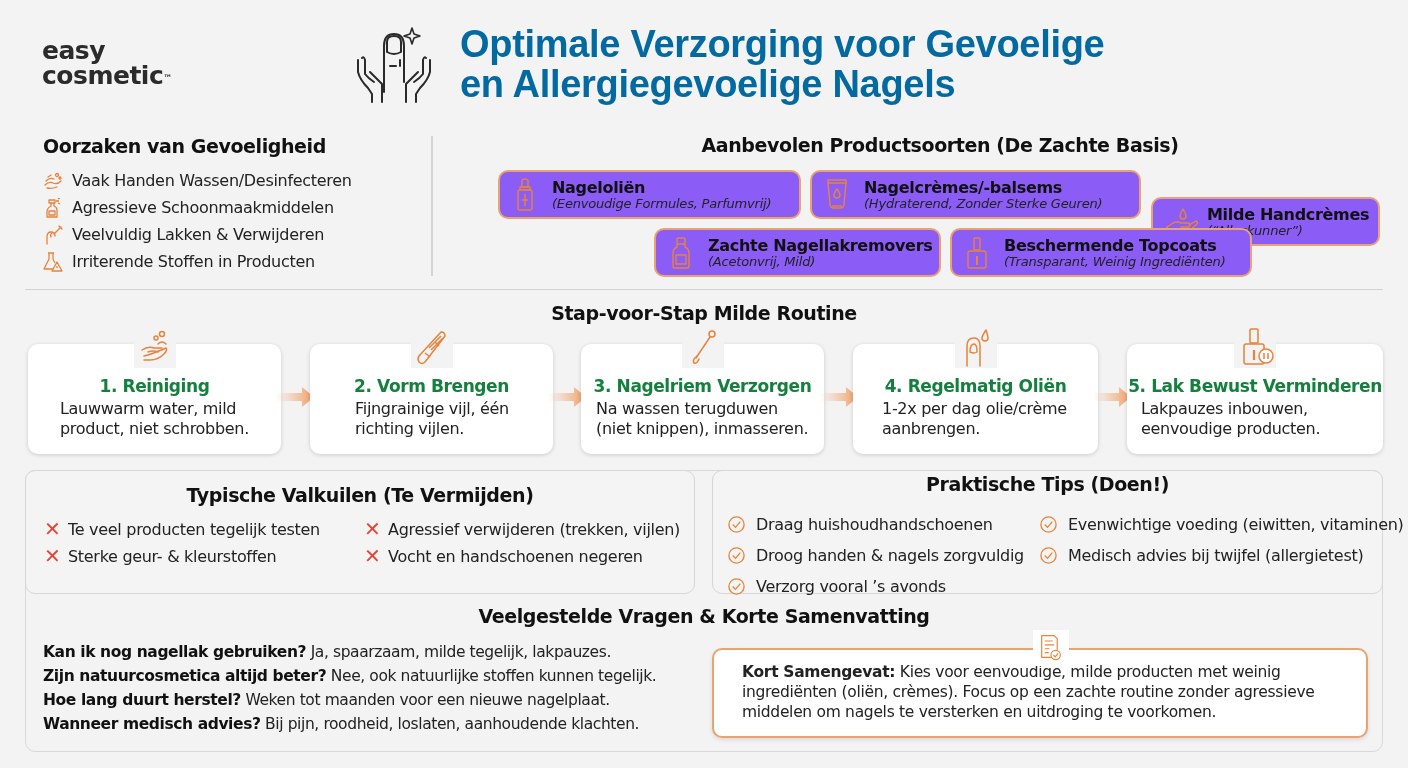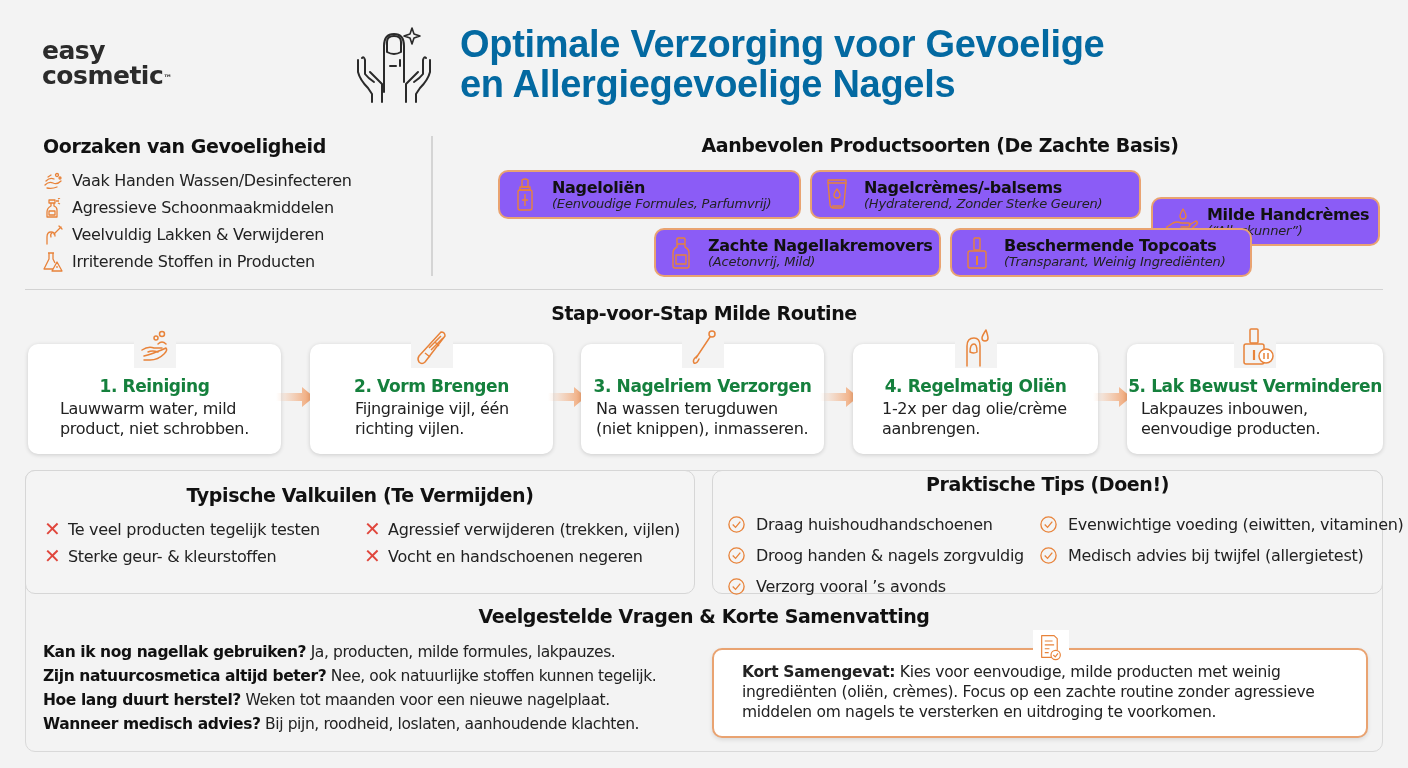--- a/index.html
+++ b/index.html
@@ -364,21 +364,21 @@
         <span>Verzorg vooral ’s avonds</span>
       </div>
   </div>
 </div>
 
 <div class="panel" style="left:25px; top:470px; width:1358px; height:282px; background:transparent; border-color:#d9d9d9; z-index:-1;"></div>
 
 <div class="abs h-section faq-title">Veelgestelde Vragen &amp; Korte Samenvatting</div>
 
 <div class="abs faq">
-  <p><b>Kan ik nog nagellak gebruiken?</b><span> Ja, producten, milde formules, lakpauzes.</span></p>
+  <p><b>Kan ik nog nagellak gebruiken?</b><span> Ja, spaarzaam, milde tegelijk, lakpauzes.</span></p>
   <p><b>Zijn natuurcosmetica altijd beter?</b><span> Nee, ook natuurlijke stoffen kunnen tegelijk.</span></p>
   <p><b>Hoe lang duurt herstel?</b><span> Weken tot maanden voor een nieuwe nagelplaat.</span></p>
   <p><b>Wanneer medisch advies?</b><span> Bij pijn, roodheid, loslaten, aanhoudende klachten.</span></p>
 </div>
 
 <div class="abs summary">
   <b>Kort Samengevat:</b><span> Kies voor eenvoudige, milde producten met weinig ingrediënten (oliën, crèmes). Focus op een zachte routine zonder agressieve middelen om nagels te versterken en uitdroging te voorkomen.</span>
 </div>
 <svg class="abs summary-icon" viewBox="0 0 36 36" fill="none" stroke="#e8833a" stroke-width="1.5" stroke-linejoin="round">
     <path d="M6 2 L22 2 L26 6 L26 30 L6 30 Z"></path>

